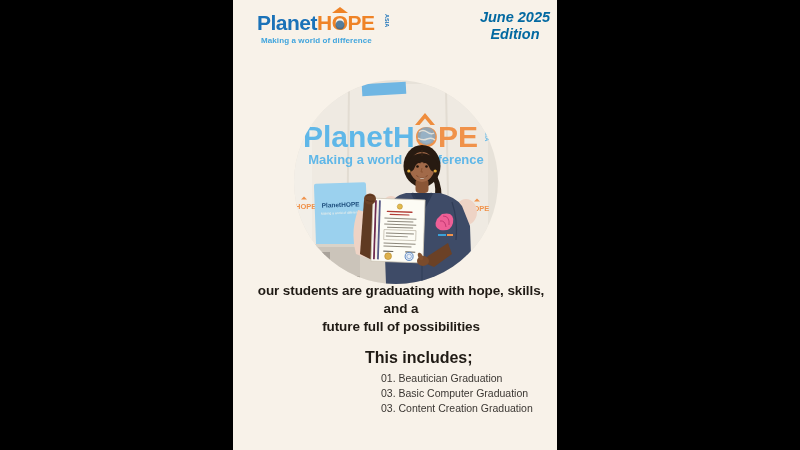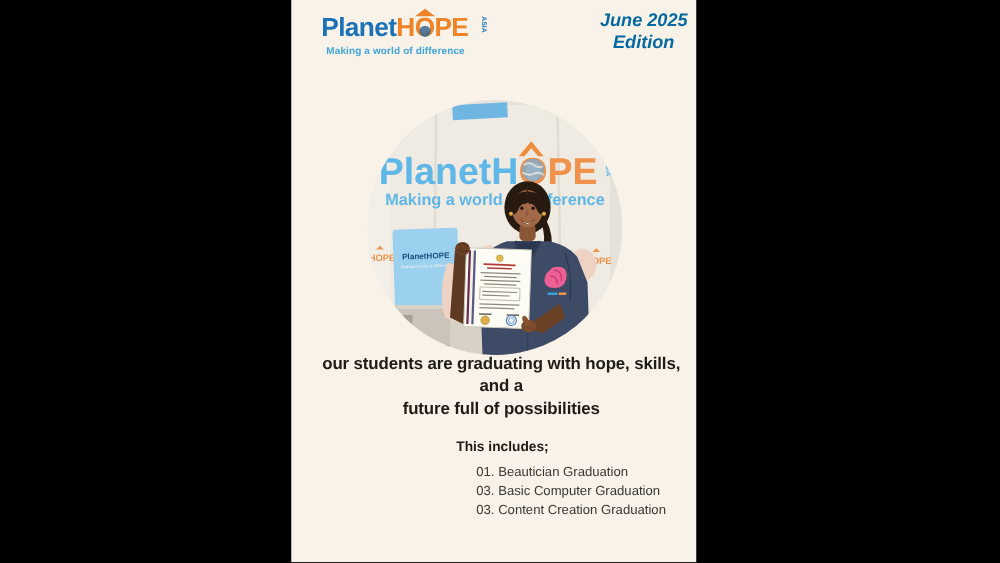--- a/index.html
+++ b/index.html
@@ -26,21 +26,21 @@
 
   
   .circle-photo{position:absolute;left:61px;top:80px;width:204px;height:204px;}
 
   
   .caption{position:absolute;top:282px;left:12px;right:0;text-align:center;
            font-size:13.5px;font-weight:bold;color:#201b15;line-height:18px;letter-spacing:-0.1px;}
 
   
   .includes{position:absolute;left:132px;top:351px;}
-  .includes-heading{font-size:11px;font-weight:bold;color:#201b15;line-height:14px;}
+  .includes-heading{font-size:16px;font-weight:bold;color:#201b15;line-height:14px;}
   .includes-items{margin-top:6px;font-size:10.5px;color:#3b3733;line-height:14.8px;margin-left:16px;}
 </style>
 </head>
 <body>
 
 <div class="stage">
   <div class="flyer">
 
     <div class="logo">
       <div class="logo-row"><span>Planet</span><span class="lg-orange">H</span><span class="lg-o"><span class="lg-roof"></span><span>O</span><span class="lg-globe"></span></span><span class="lg-orange">PE</span><span class="lg-asia">ASIA</span></div>

